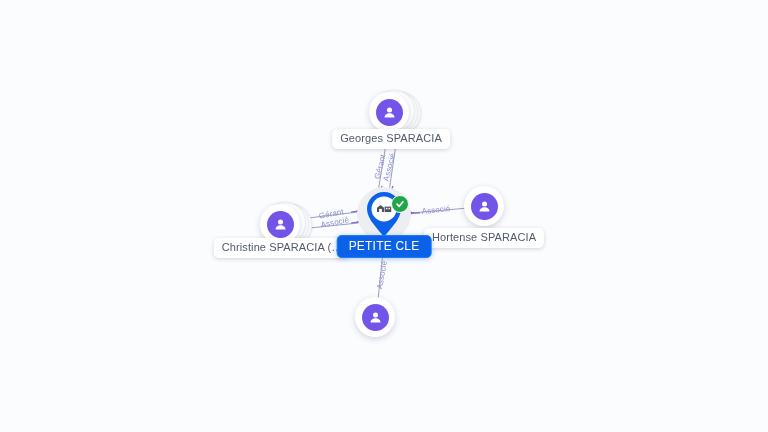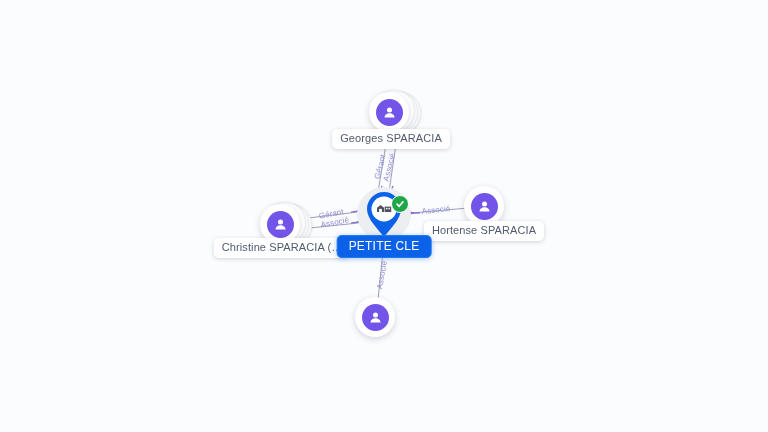--- a/index.html
+++ b/index.html
@@ -246,21 +246,21 @@
       <div class="avatar-main">
         <div class="avatar-disc">
           <svg width="15" height="15" viewBox="0 0 24 24" fill="#ffffff">
             <circle cx="12" cy="8" r="4"></circle>
             <path d="M4 20c0-4.4 3.6-7 8-7s8 2.6 8 7z"></path>
           </svg>
         </div>
       </div>
     </div>
   </div>
-  <div class="node-label" style="left:484px; top:221px;">Hortense SPARACIA</div>
+  <div class="node-label" style="left:484px; top:228px;">Hortense SPARACIA</div>
 
   <div class="person-node" style="left:377px; top:317px;">
     <div class="avatar-stack">
       <div class="avatar-main">
         <div class="avatar-disc">
           <svg width="15" height="15" viewBox="0 0 24 24" fill="#ffffff">
             <circle cx="12" cy="8" r="4"></circle>
             <path d="M4 20c0-4.4 3.6-7 8-7s8 2.6 8 7z"></path>
           </svg>
         </div>

